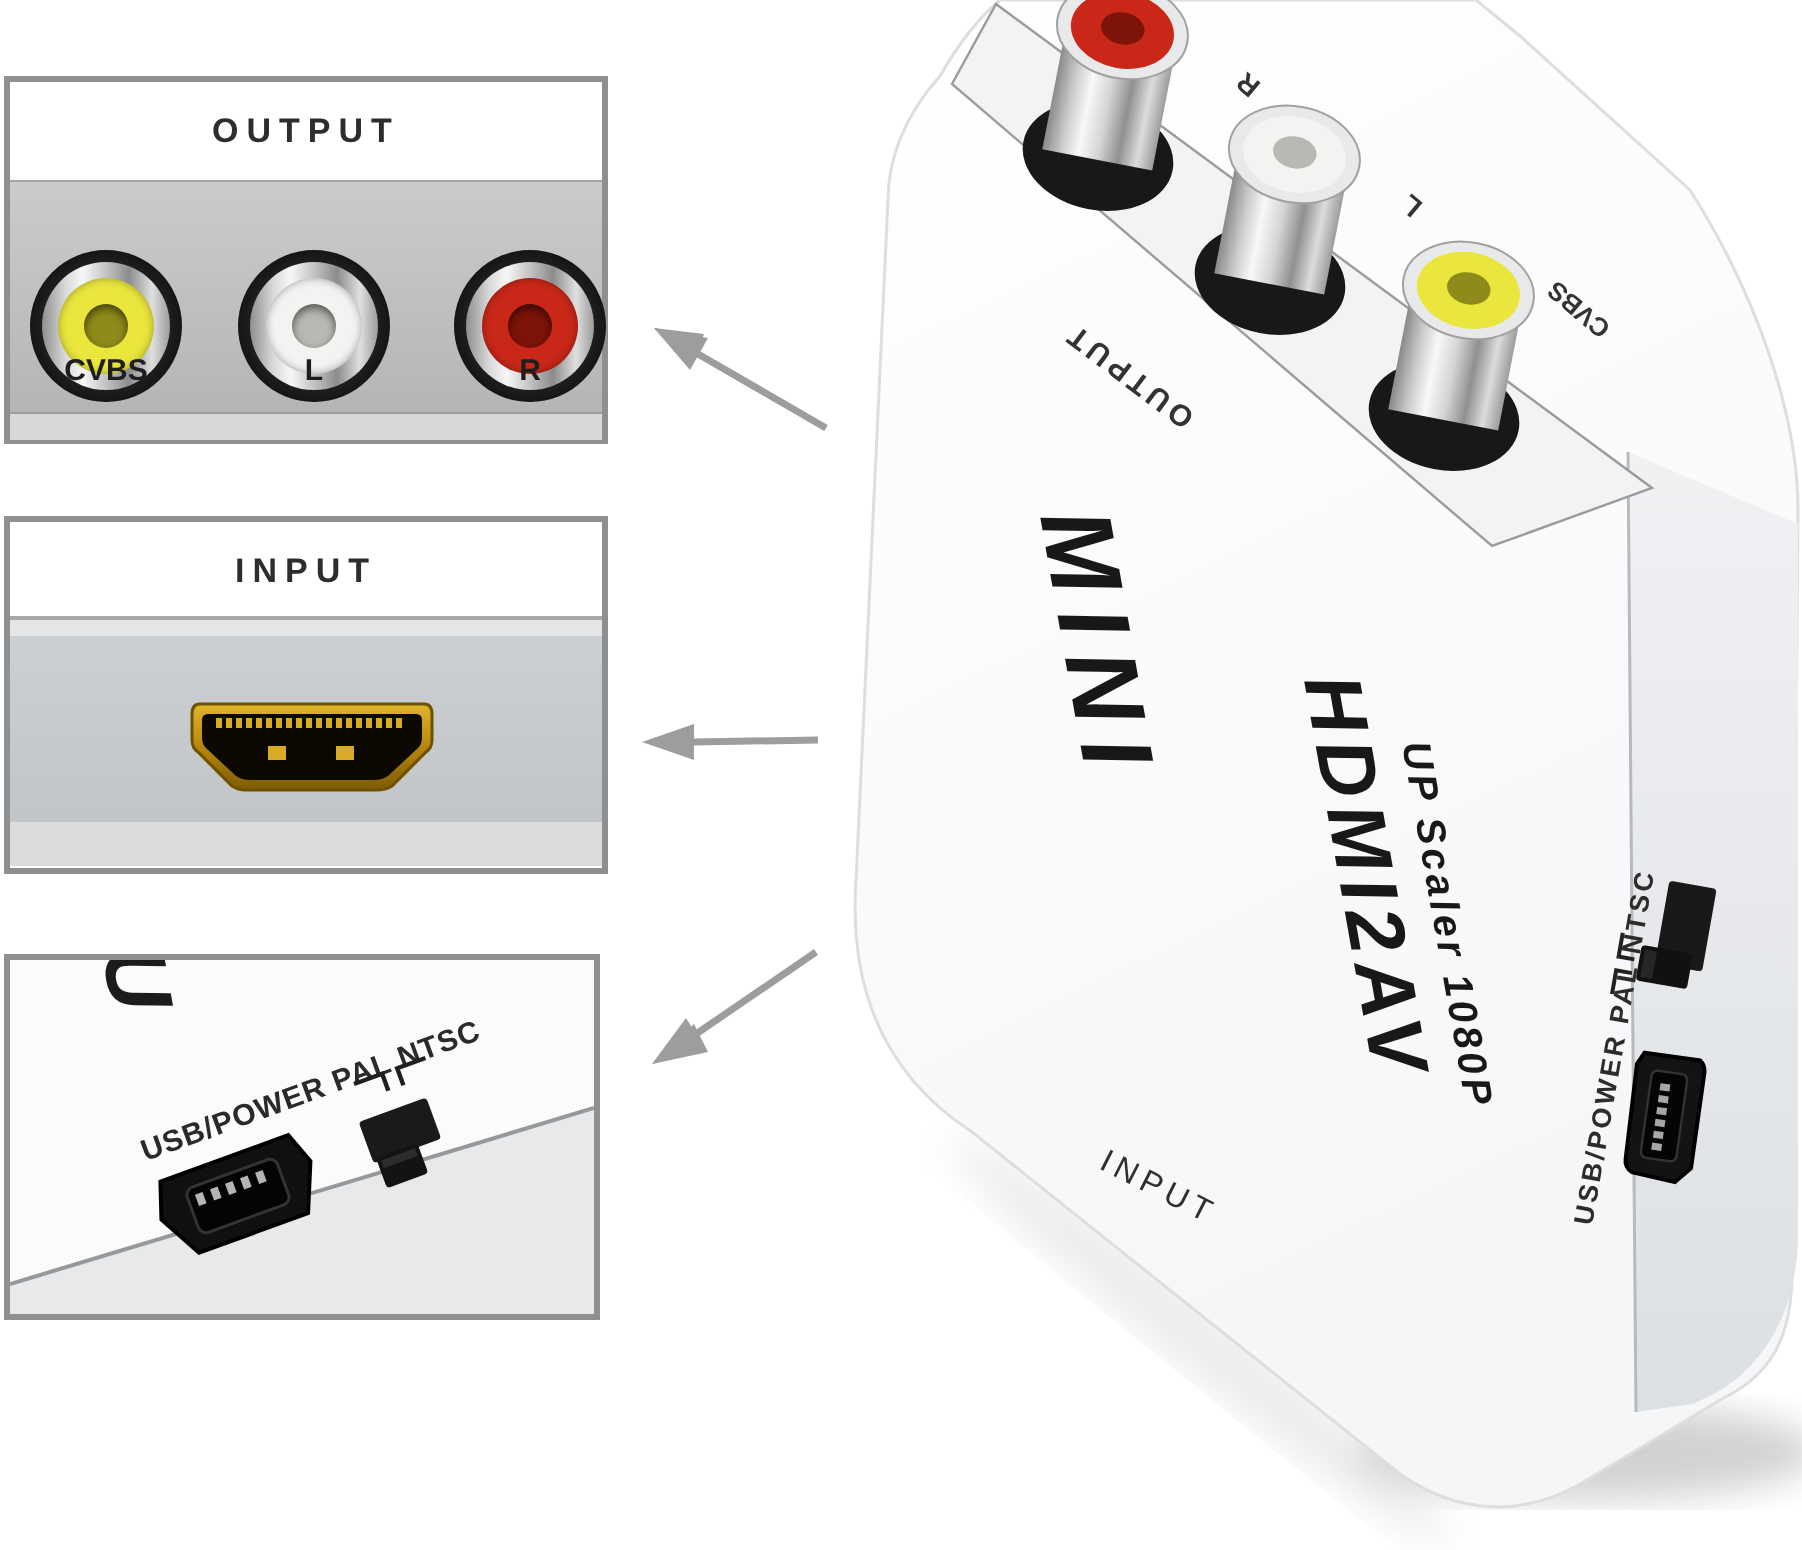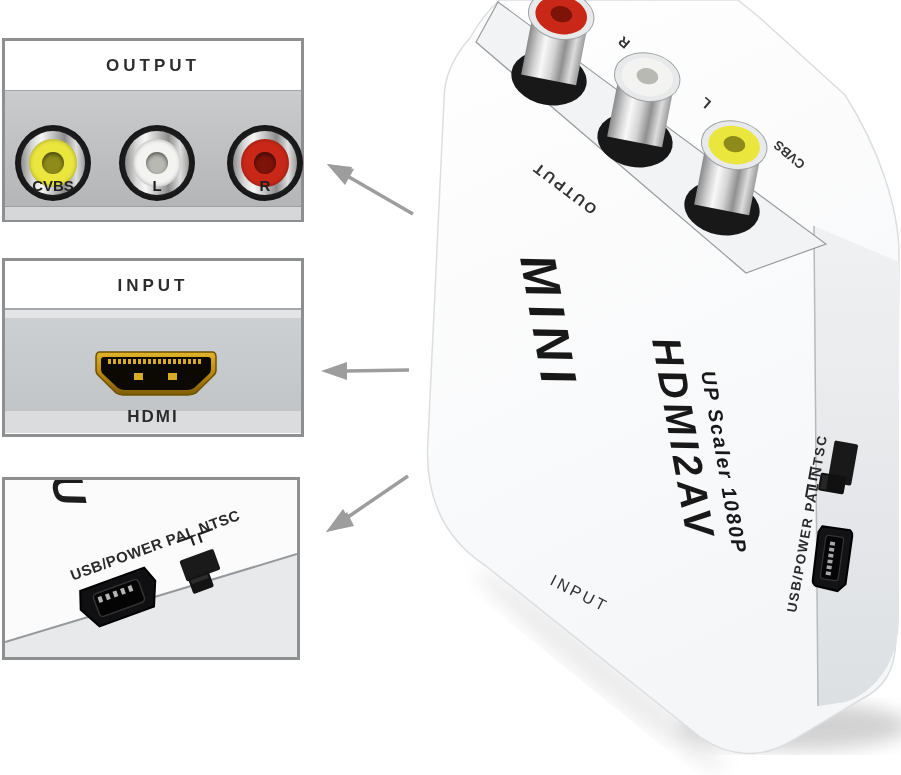--- a/index.html
+++ b/index.html
@@ -112,21 +112,20 @@
             <rect x="83" y="8" width="3" height="5"></rect>
           <rect x="88" y="8" width="3" height="5"></rect>
             <rect x="93" y="8" width="3" height="5"></rect>
             <rect x="98" y="8" width="3" height="5"></rect>
           <rect x="103" y="8" width="3" height="5"></rect>
         </g>
         <rect x="39" y="22" width="9" height="7"></rect>
         <rect x="73" y="22" width="9" height="7"></rect>
       </g>
     </svg>
-    <div class="p2-port-label">HDMI</div>
   </div>
 
   <div class="panel panel-power">
     <svg class="layer" style="left:0;top:0;" width="292" height="177" viewBox="0 0 292 177">
       <rect x="0" y="0" width="292" height="177" fill="#fbfbfc"></rect>
       <polygon points="0,162 292,74 292,177 0,177" fill="#e7e9ea"></polygon>
       <line x1="0" y1="162" x2="292" y2="74" stroke="#96999b" stroke-width="2"></line>
       <text transform="translate(46,-4) rotate(80)" font-size="44" font-weight="700" font-style="italic" fill="#1c1c1c" font-family="Liberation Sans,sans-serif">U</text>
       <text transform="translate(152,70) rotate(-20)" text-anchor="middle" font-size="15" font-weight="700" letter-spacing="0.5" fill="#2a2a2a" font-family="Liberation Sans,sans-serif">USB/POWER PAL NTSC</text>
       <g transform="translate(172,62) rotate(-20)" stroke="#1f1f1f" stroke-width="2.2" fill="none">

